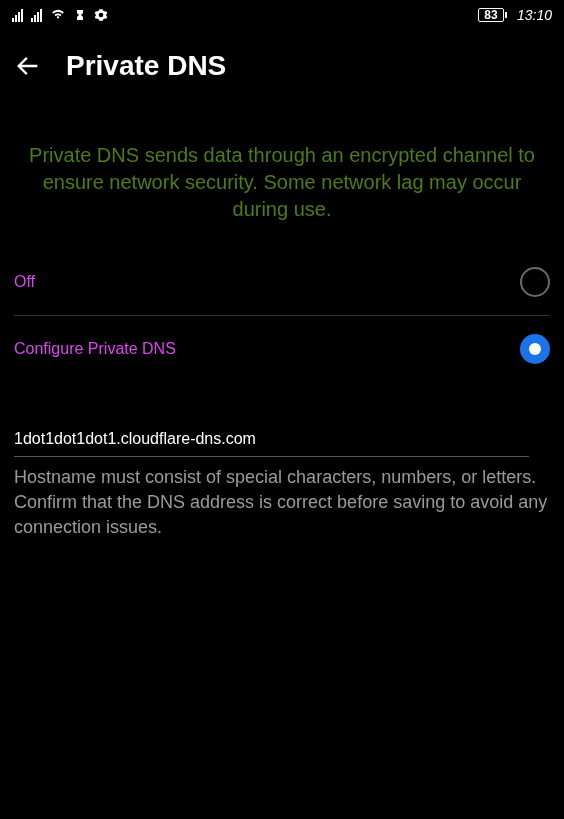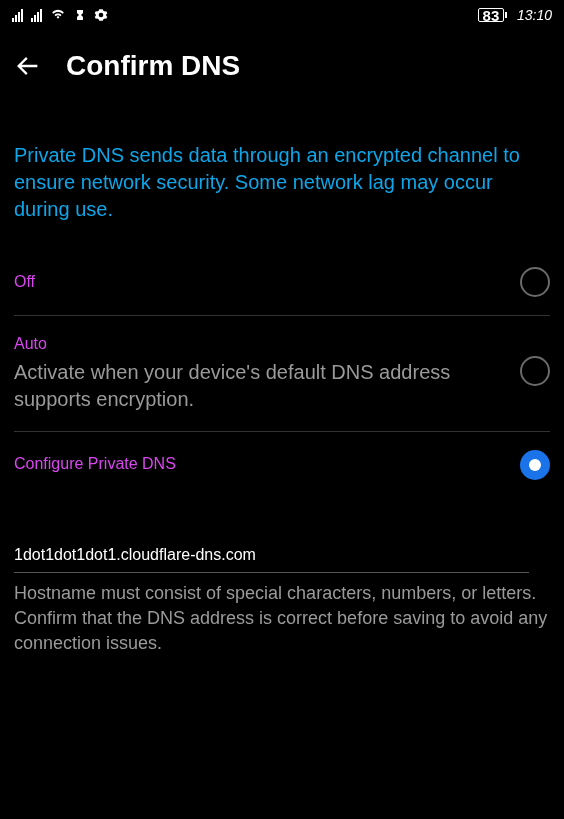--- a/index.html
+++ b/index.html
@@ -64,21 +64,21 @@
       gap: 1px;
     }
     .battery-body {
       border: 1.5px solid #fff;
       border-radius: 2px;
       width: 26px;
       height: 14px;
       display: flex;
       align-items: center;
       justify-content: center;
-      font-size: 15px;
+      font-size: 12px;
       font-weight: bold;
       line-height: 1;
     }
     .battery-tip {
       width: 2px;
       height: 6px;
       background: #fff;
     }
     .time {
       font-size: 14px;
@@ -97,24 +97,25 @@
     }
     .title {
       font-size: 28px;
       font-weight: 600;
     }
     .content {
       padding: 0 14px;
     }
     .description {
       font-size: 20px;
-      color: #0ea5e9;
+      color: #4d7c0f;
       line-height: 1.35;
       padding-top: 40px;
       padding-bottom: 26px;
+      text-align: center;
     }
     .option {
       display: flex;
       align-items: center;
       justify-content: space-between;
       border-top: 0;
       border-bottom: 1px solid #333;
       padding: 18px 0;
     }
     .option:last-of-type {
@@ -214,40 +215,33 @@
       <span class="battery-tip"></span>
     </span>
     <span class="time">13:10</span>
   </div>
 </div>
 
 <div class="header">
   <svg class="back-arrow" viewBox="0 0 24 24" fill="none" stroke="#fff" stroke-width="2">
     <path d="M20 12H4M11 5l-7 7 7 7"></path>
   </svg>
-  <div class="title">Confirm DNS</div>
+  <div class="title">Private DNS</div>
 </div>
 
 <div class="content">
   <div class="description">Private DNS sends data through an encrypted channel to ensure network security. Some network lag may occur during use.</div>
 
   <div class="option">
     <div class="option-text">
       <div class="option-label">Off</div>
     </div>
     <div class="radio"></div>
   </div>
 
-  <div class="option auto">
-    <div class="option-text">
-      <div class="option-label">Auto</div>
-      <div class="option-sublabel">Activate when your device's default DNS address supports encryption.</div>
-    </div>
-    <div class="radio"></div>
-  </div>
 
   <div class="option configure">
     <div class="option-text">
       <div class="option-label">Configure Private DNS</div>
     </div>
     <div class="radio selected"></div>
   </div>
 
   <input class="dns-input" value="1dot1dot1dot1.cloudflare-dns.com" style="">
 

